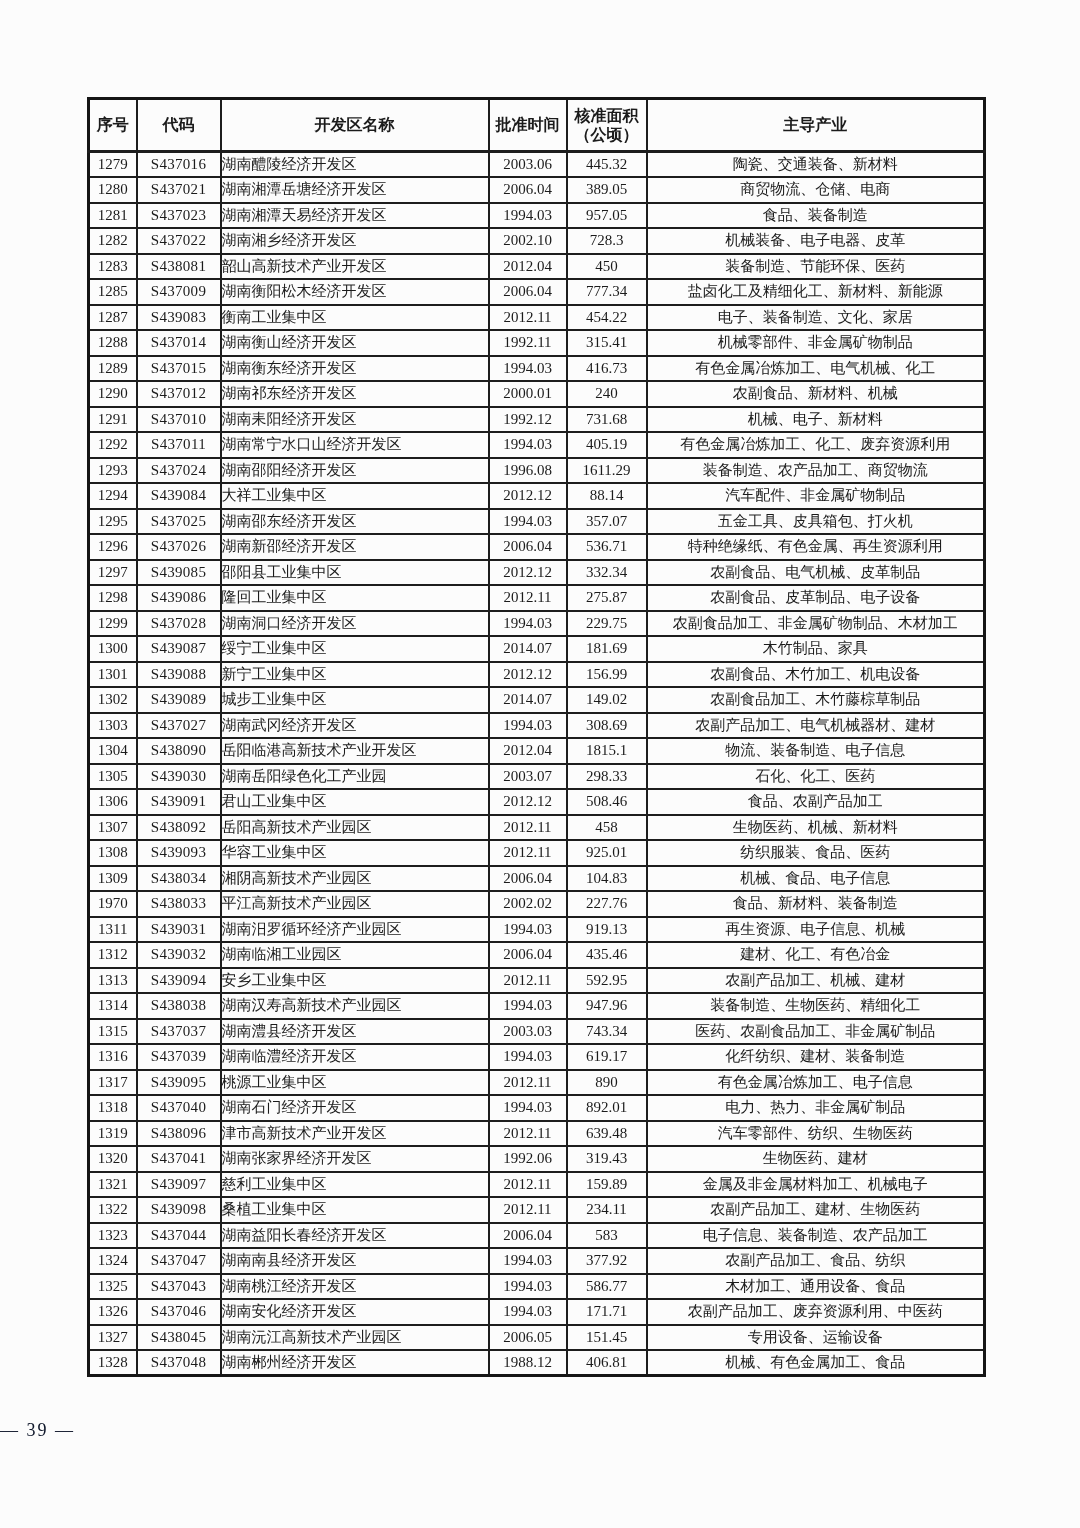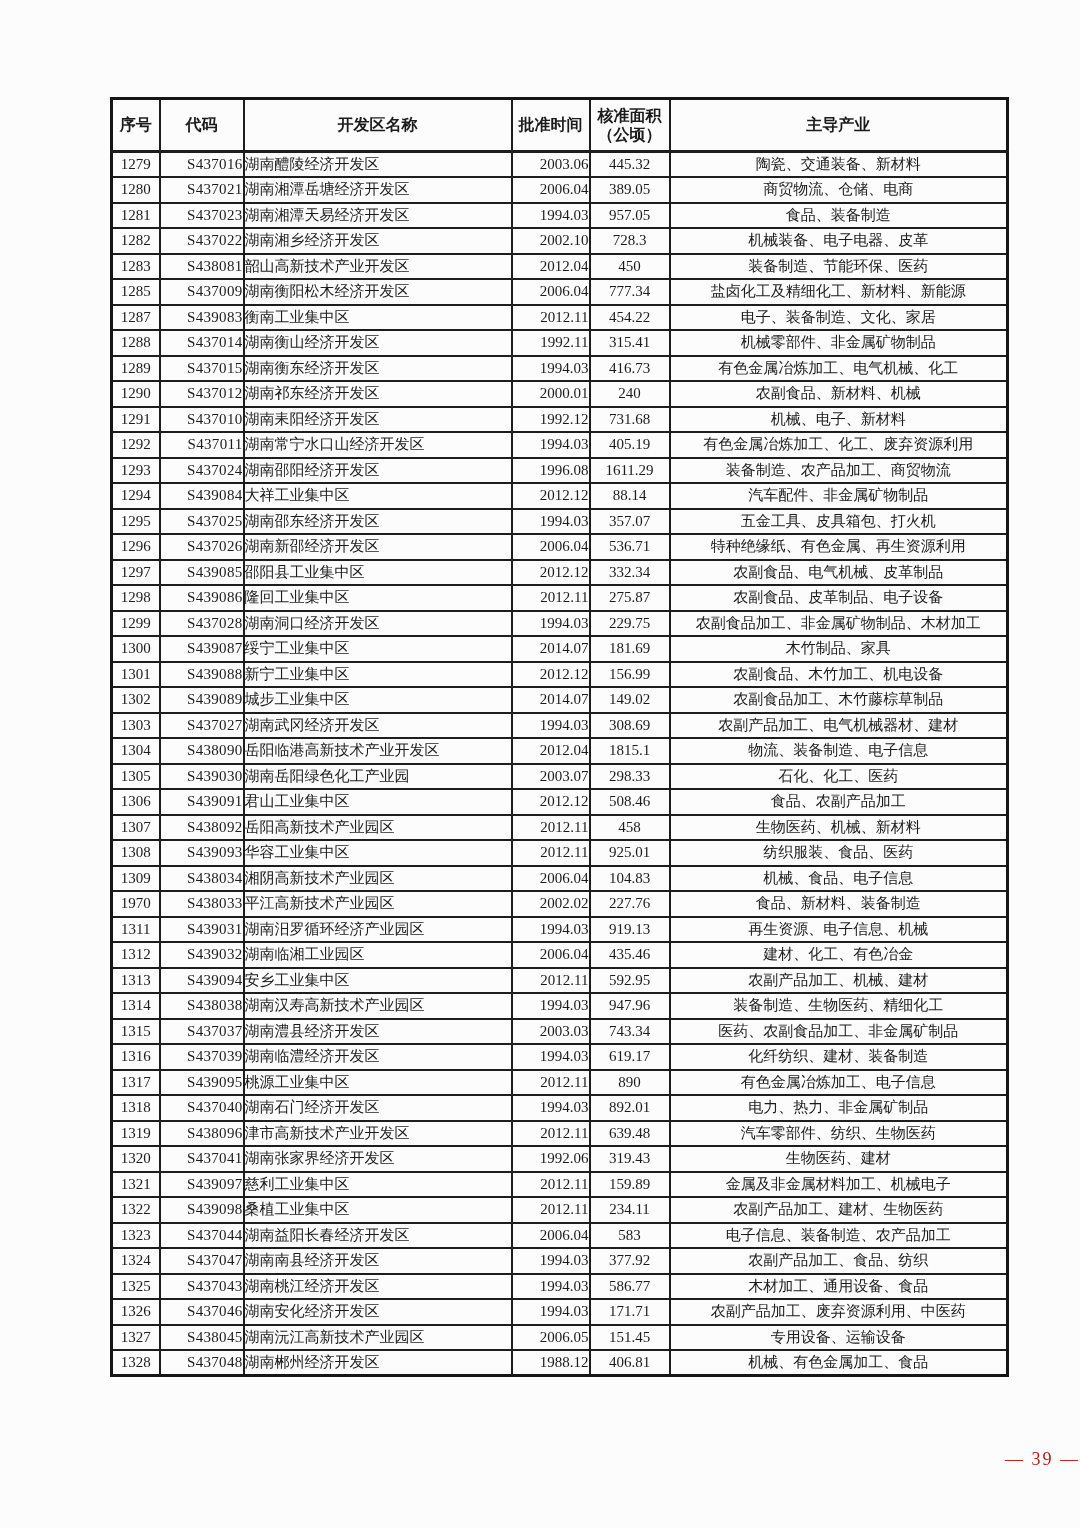--- a/index.html
+++ b/index.html
@@ -10,21 +10,21 @@
   body {
     width: 1080px;
     height: 1528px;
     position: relative;
     font-family: "Liberation Serif", "DejaVu Serif", serif;
     color: #1b1b1b;
     background: #fcfcfc;
   }
   .dz-table {
     position: absolute;
-    left: 110px;
+    left: 87px;
     top: 97px;
     width: 896px;
     border-collapse: collapse;
     table-layout: fixed;
     border: 3px solid #161616;
   }
   .dz-table th, .dz-table td {
     border: 2px solid #1d1d1d;
     overflow: hidden;
     white-space: nowrap;
@@ -43,33 +43,33 @@
   .dz-table tbody tr {
     height: 25.5px;
   }
   .dz-table tbody td {
     font-size: 15px;
     vertical-align: middle;
     padding: 0;
     line-height: 1;
   }
   td.col-seq   { text-align: center; font-size: 15.5px; }
-  td.col-code  { text-align: right; letter-spacing: 0.3px; }
+  td.col-code  { text-align: center; letter-spacing: 0.3px; }
   td.col-name  { text-align: left; padding-left: 5px; }
-  td.col-date  { text-align: right; padding-right: 9px; }
+  td.col-date  { text-align: center; padding-right: 9px; }
   td.col-area  { text-align: center; }
   td.col-ind   { text-align: center; padding-left: 6px; }
   .page-footer {
     position: absolute;
-    top: 1449px;
+    top: 1420px;
     left: 0;
     width: 1080px;
-    text-align: right;
+    text-align: left;
     font-size: 18px;
-    color: #b91c1c;
+    color: #0f172a;
     letter-spacing: 2px;
   }
 </style>
 </head>
 <body>
 
 <table class="dz-table">
   <colgroup>
     <col style="width:48px">
     <col style="width:84px">

